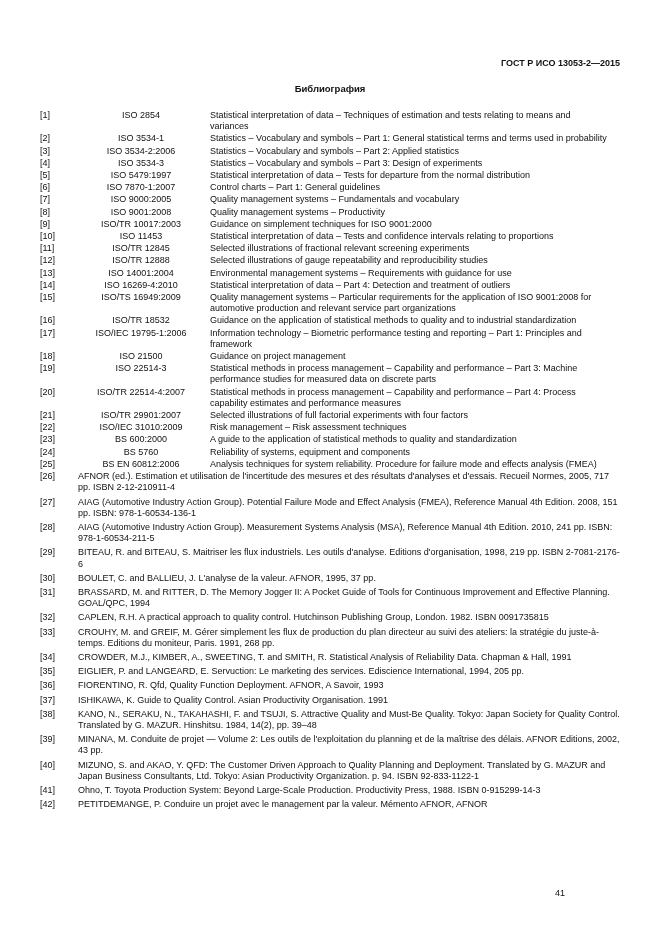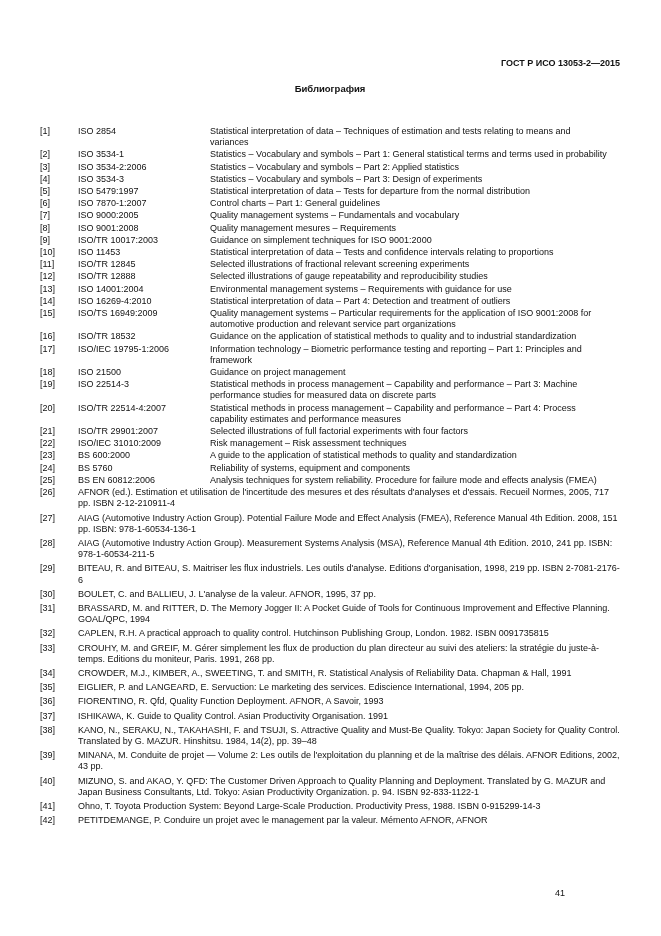--- a/index.html
+++ b/index.html
@@ -22,40 +22,40 @@
     text-align: right;
     font-weight: bold;
     font-size: 9px;
     line-height: 11px;
   }
   .biblio-title {
     text-align: center;
     font-weight: bold;
     font-size: 9.5px;
     line-height: 11px;
-    margin: 14px 0 32px 0;
+    margin: 14px 0 16px 0;
   }
   .std-list, .pub-list {
     font-size: 9px;
     line-height: 11.2px;
   }
   .std-row {
     display: grid;
     grid-template-columns: 38px 132px 400px;
     margin-bottom: 1px;
     align-items: start;
   }
   .pub-row {
     display: grid;
     grid-template-columns: 38px 542px;
     margin-bottom: 3px;
     align-items: start;
   }
   .ref-num { white-space: nowrap; }
-  .ref-code { white-space: nowrap; padding-right: 6px; }
+  .ref-code { white-space: nowrap; padding-right: 6px; text-align: center; }
   .ref-desc, .pub-text { word-wrap: break-word; }
   .page-number {
     position: absolute;
     top: 888px;
     right: 96px;
     font-size: 9px;
     line-height: 11px;
   }
 </style>
 </head>
@@ -106,21 +106,21 @@
 
   <div class="std-row">
     <span class="ref-num">[7]</span>
     <span class="ref-code">ISO 9000:2005</span>
     <span class="ref-desc">Quality management systems – Fundamentals and vocabulary</span>
   </div>
 
   <div class="std-row">
     <span class="ref-num">[8]</span>
     <span class="ref-code">ISO 9001:2008</span>
-    <span class="ref-desc">Quality management mesures – Requirements</span>
+    <span class="ref-desc">Quality management systems – Productivity</span>
   </div>
 
   <div class="std-row">
     <span class="ref-num">[9]</span>
     <span class="ref-code">ISO/TR 10017:2003</span>
     <span class="ref-desc">Guidance on simplement techniques for ISO 9001:2000</span>
   </div>
 
   <div class="std-row">
     <span class="ref-num">[10]</span>

